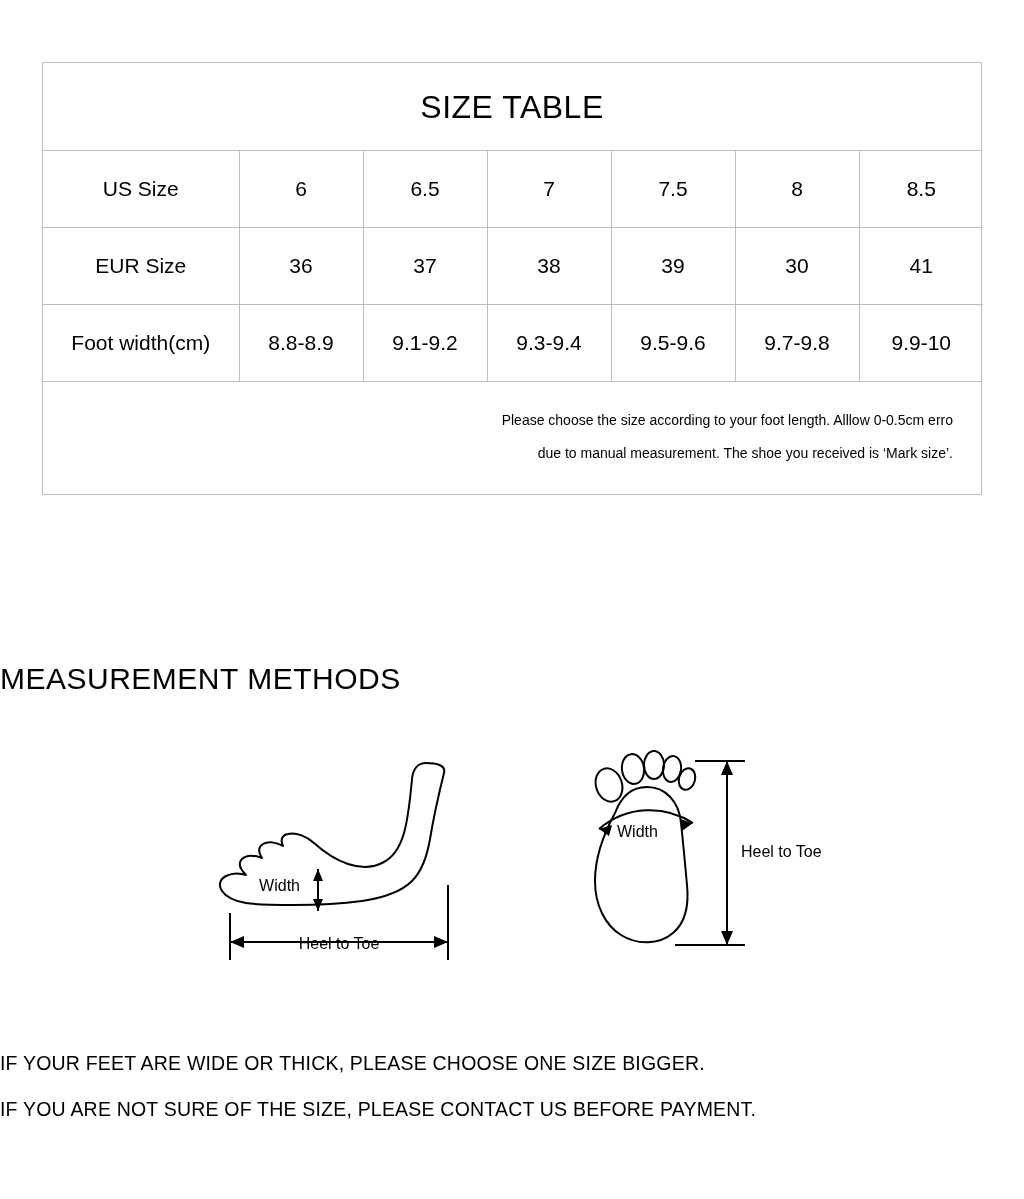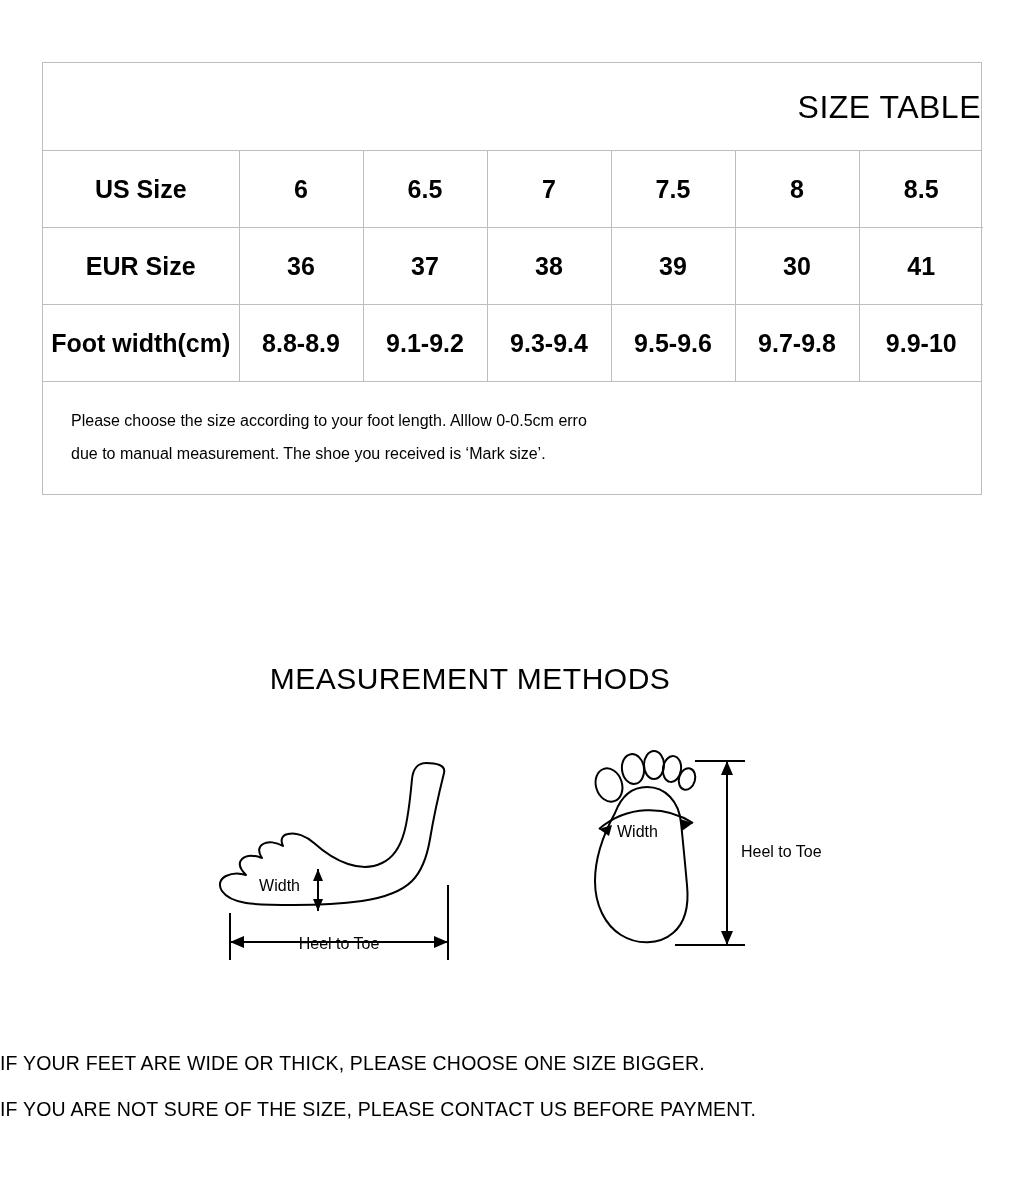--- a/index.html
+++ b/index.html
@@ -20,69 +20,68 @@
   .size-table-wrap {
     position: absolute;
     left: 42px;
     top: 62px;
     width: 940px;
     border: 1px solid #bdbdbd;
     box-sizing: border-box;
     background: #fff;
   }
   .table-title {
-    text-align: right;
+    text-align: center;
     font-size: 32px;
     letter-spacing: 0.5px;
     padding: 26px 0 24px 0;
     border-bottom: 1px solid #bdbdbd;
     font-weight: 400;
   }
   table.size-table {
     border-collapse: collapse;
     width: 100%;
     table-layout: fixed;
   }
   table.size-table td {
     border: 1px solid #bdbdbd;
     border-top: none;
     text-align: center;
-    font-size: 25px;
+    font-size: 21px;
     height: 76px;
-    font-weight: 700;
+    font-weight: 400;
     padding: 0 2px;
     white-space: nowrap;
   }
   table.size-table tr td:first-child {
     border-left: none;
   }
   table.size-table tr td:last-child {
     border-right: none;
   }
   table.size-table tr:last-child td {
     border-bottom: none;
   }
   .col-label { width: 196px; }
   .col-data  { width: 124px; }
 
   .table-note {
     border-top: 1px solid #bdbdbd;
-    text-align: left;
-    font-size: 16px;
+    text-align: right;
+    font-size: 14px;
     line-height: 33px;
     padding: 22px 28px 24px 28px;
   }
 
   
   .mm-title {
     position: absolute;
     left: 0;
     top: 662px;
     width: 940px;
-    text-align: center;
     font-size: 30px;
     letter-spacing: 0.5px;
   }
   .diagrams {
     position: absolute;
     left: 0;
     top: 735px;
     width: 1024px;
     height: 275px;
   }

